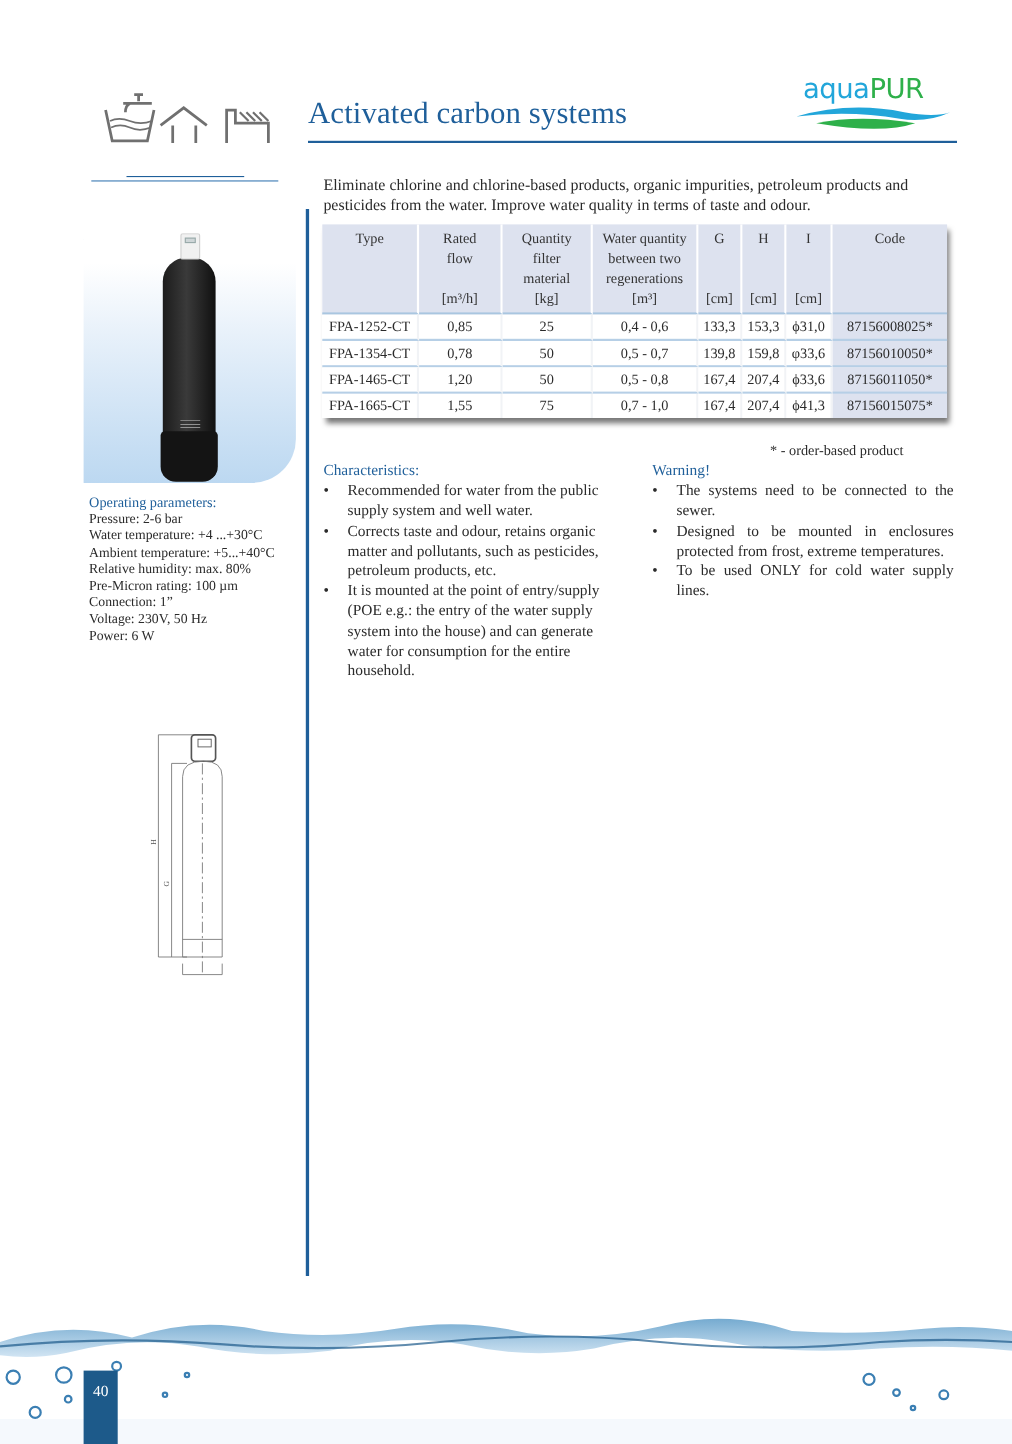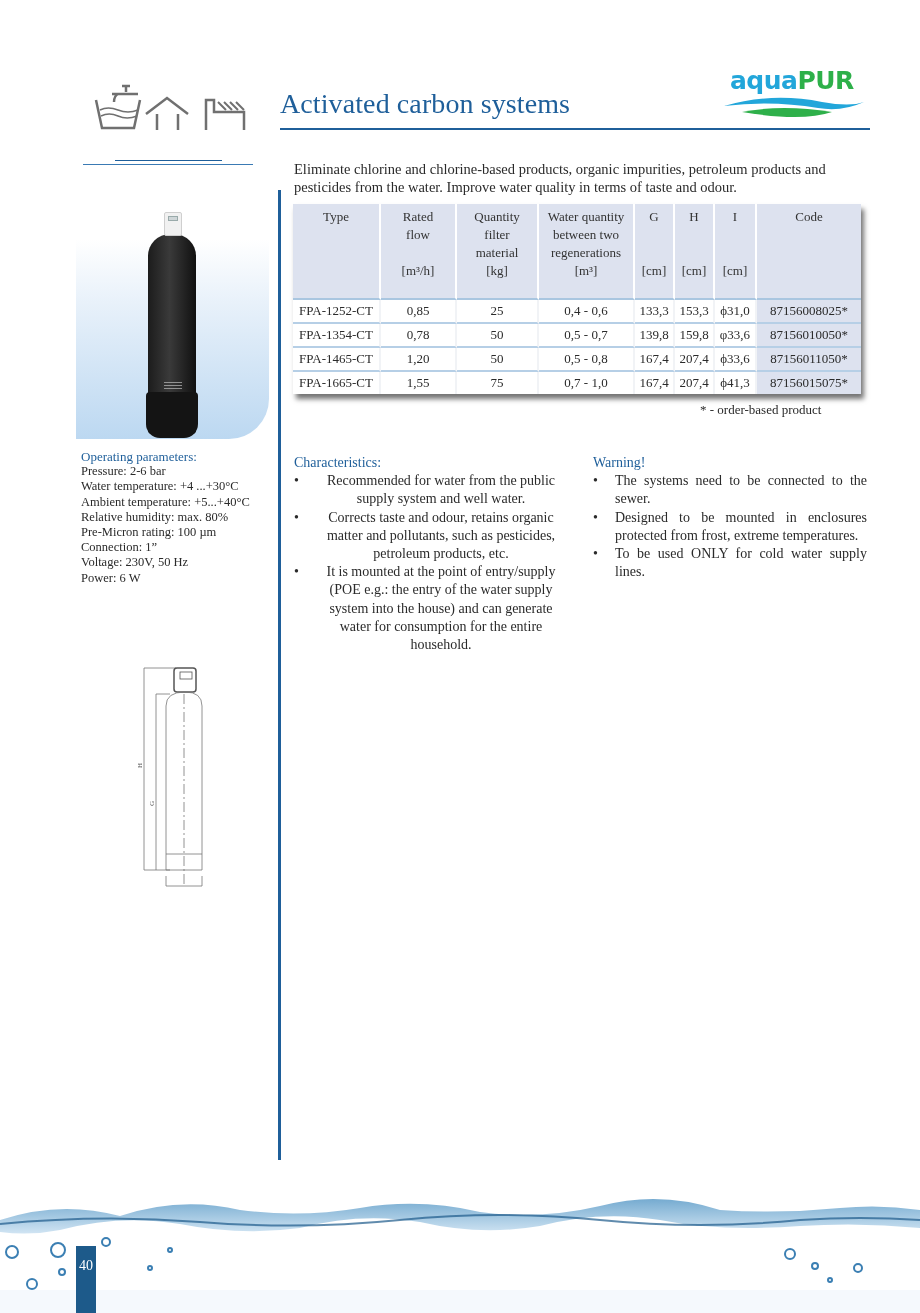--- a/index.html
+++ b/index.html
@@ -2,21 +2,21 @@
 <html><head>
 <meta charset="utf-8">
 <style>
   * { box-sizing: border-box; margin: 0; padding: 0; }
   html, body { width: 920px; height: 1313px; background: #ffffff; overflow: hidden; }
   body { position: relative; font-family: "Liberation Serif", "DejaVu Serif", serif; color: #2a2a2a; }
 
   .header-icons { position: absolute; left: 94px; top: 84px; width: 160px; height: 50px; }
   .page-title { position: absolute; left: 280px; top: 88px; font-size: 28px; color: #1f5f9a; font-weight: normal; letter-spacing: 0.1px; }
   .logo { position: absolute; left: 722px; top: 66px; width: 148px; height: 58px; }
-  .logo-text { position: absolute; left: 8px; top: 0; font-family: "DejaVu Sans", sans-serif; font-weight: bold; font-size: 25px; letter-spacing: -0.5px; }
+  .logo-text { position: absolute; left: 8px; top: 0; font-family: "DejaVu Sans", sans-serif; font-weight: normal; font-size: 25px; letter-spacing: -0.5px; }
   .logo-aqua { color: #22a6da; }
   .logo-pur { color: #2eb04a; }
   .header-rule { position: absolute; left: 280px; top: 128px; width: 590px; height: 2px; background: #1f5f9a; }
 
   .vert-rule { position: absolute; left: 278px; top: 190px; width: 3px; height: 970px; background: #1f5f9a; }
 
   .side-rule-top { position: absolute; left: 115px; top: 160px; width: 107px; height: 1px; background: #1f5f9a; }
   .side-rule { position: absolute; left: 83px; top: 164px; width: 170px; height: 1px; background: #3a7ab4; }
   .product-name { position: absolute; left: 76px; top: 174px; width: 190px; font-size: 14.5px; color: #1f5f9a; line-height: 18px; margin-top: 40px; }
 
@@ -30,41 +30,41 @@
 
   .op-params { position: absolute; left: 81px; top: 449px; font-size: 12.5px; line-height: 15.2px; }
   .op-params .op-title { color: #1f5f9a; font-size: 13px; }
 
   .drawing { position: absolute; left: 130px; top: 664px; width: 90px; height: 228px; }
 
   .intro { position: absolute; left: 294px; top: 160px; width: 575px; font-size: 14.5px; line-height: 18px; }
 
   .spec-table-wrap { position: absolute; left: 293px; top: 204px; width: 568px; box-shadow: 3px 5px 5px rgba(0,0,0,0.55); }
   table.spec { border-collapse: separate; border-spacing: 0; width: 568px; font-size: 13px; }
-  table.spec th { background: #dde2ef; font-weight: normal; text-align: center; vertical-align: top; padding: 4px 2px 18px 2px; line-height: 18px; border-right: 2px solid #ffffff; border-bottom: 2px solid #a9c6e0; color: #333; }
+  table.spec th { background: #dde2ef; font-weight: normal; text-align: center; vertical-align: top; padding: 4px 2px 4px 2px; line-height: 18px; border-right: 2px solid #ffffff; border-bottom: 2px solid #a9c6e0; color: #333; }
   table.spec th .unit { display: block; }
   table.spec td { text-align: center; padding: 2px 2px; height: 22px; line-height: 18px; border-right: 2px solid #f1f3f6; border-bottom: 2px solid #b6cfe6; background: #ffffff; color: #2a2a2a; }
   table.spec td.code { background: #dde2ef; }
   table.spec td:last-child, table.spec th:last-child { border-right: none; }
   table.spec tr:last-child td { border-bottom: none; }
 
   .footnote { position: absolute; left: 700px; top: 402px; width: 166px; text-align: left; font-size: 13px; }
 
-  .col { position: absolute; font-size: 14px; line-height: 18.2px; margin-top: 34px; }
+  .col { position: absolute; font-size: 14px; line-height: 18.2px; }
   .col-left { left: 294px; top: 420px; width: 272px; }
   .col-right { left: 593px; top: 420px; width: 274px; }
   .col .sec-title { color: #1f5f9a; font-size: 14px; }
   .col ul { list-style: none; }
-  .col li { position: relative; padding-left: 22px; text-align: center; }
+  .col li { position: relative; padding-left: 22px; }
   .col li::before { content: "•"; position: absolute; left: 0; top: 0; }
   .col-right li { text-align: justify; }
   .col .extra { padding-left: 22px; }
 
   .water { position: absolute; left: 0; top: 1180px; width: 920px; height: 133px; }
-  .page-num { position: absolute; left: 76px; top: 1246px; width: 20px; height: 67px; background: #1d5a8a; color: #ffffff; font-size: 14px; text-align: center; padding-top: 12px; }
+  .page-num { position: absolute; left: 76px; top: 1246px; width: 31px; height: 67px; background: #1d5a8a; color: #ffffff; font-size: 14px; text-align: center; padding-top: 12px; }
 </style>
 </head>
 <body>
 
 <svg class="header-icons" viewBox="0 0 160 50">
   <g fill="none" stroke="#707070" stroke-width="2.5">
     <path d="M2 16 L8 44 L40 44 L46 16"></path>
     <path d="M6 26 Q14 22 24 26 T44 26" stroke-width="1.5"></path>
     <path d="M7 32 Q15 28 24 32 T43 32" stroke-width="1.5"></path>
     <path d="M28 2 L36 2 M32 2 L32 8 M18 10 L44 10 M24 10 Q20 12 20 18"></path>

